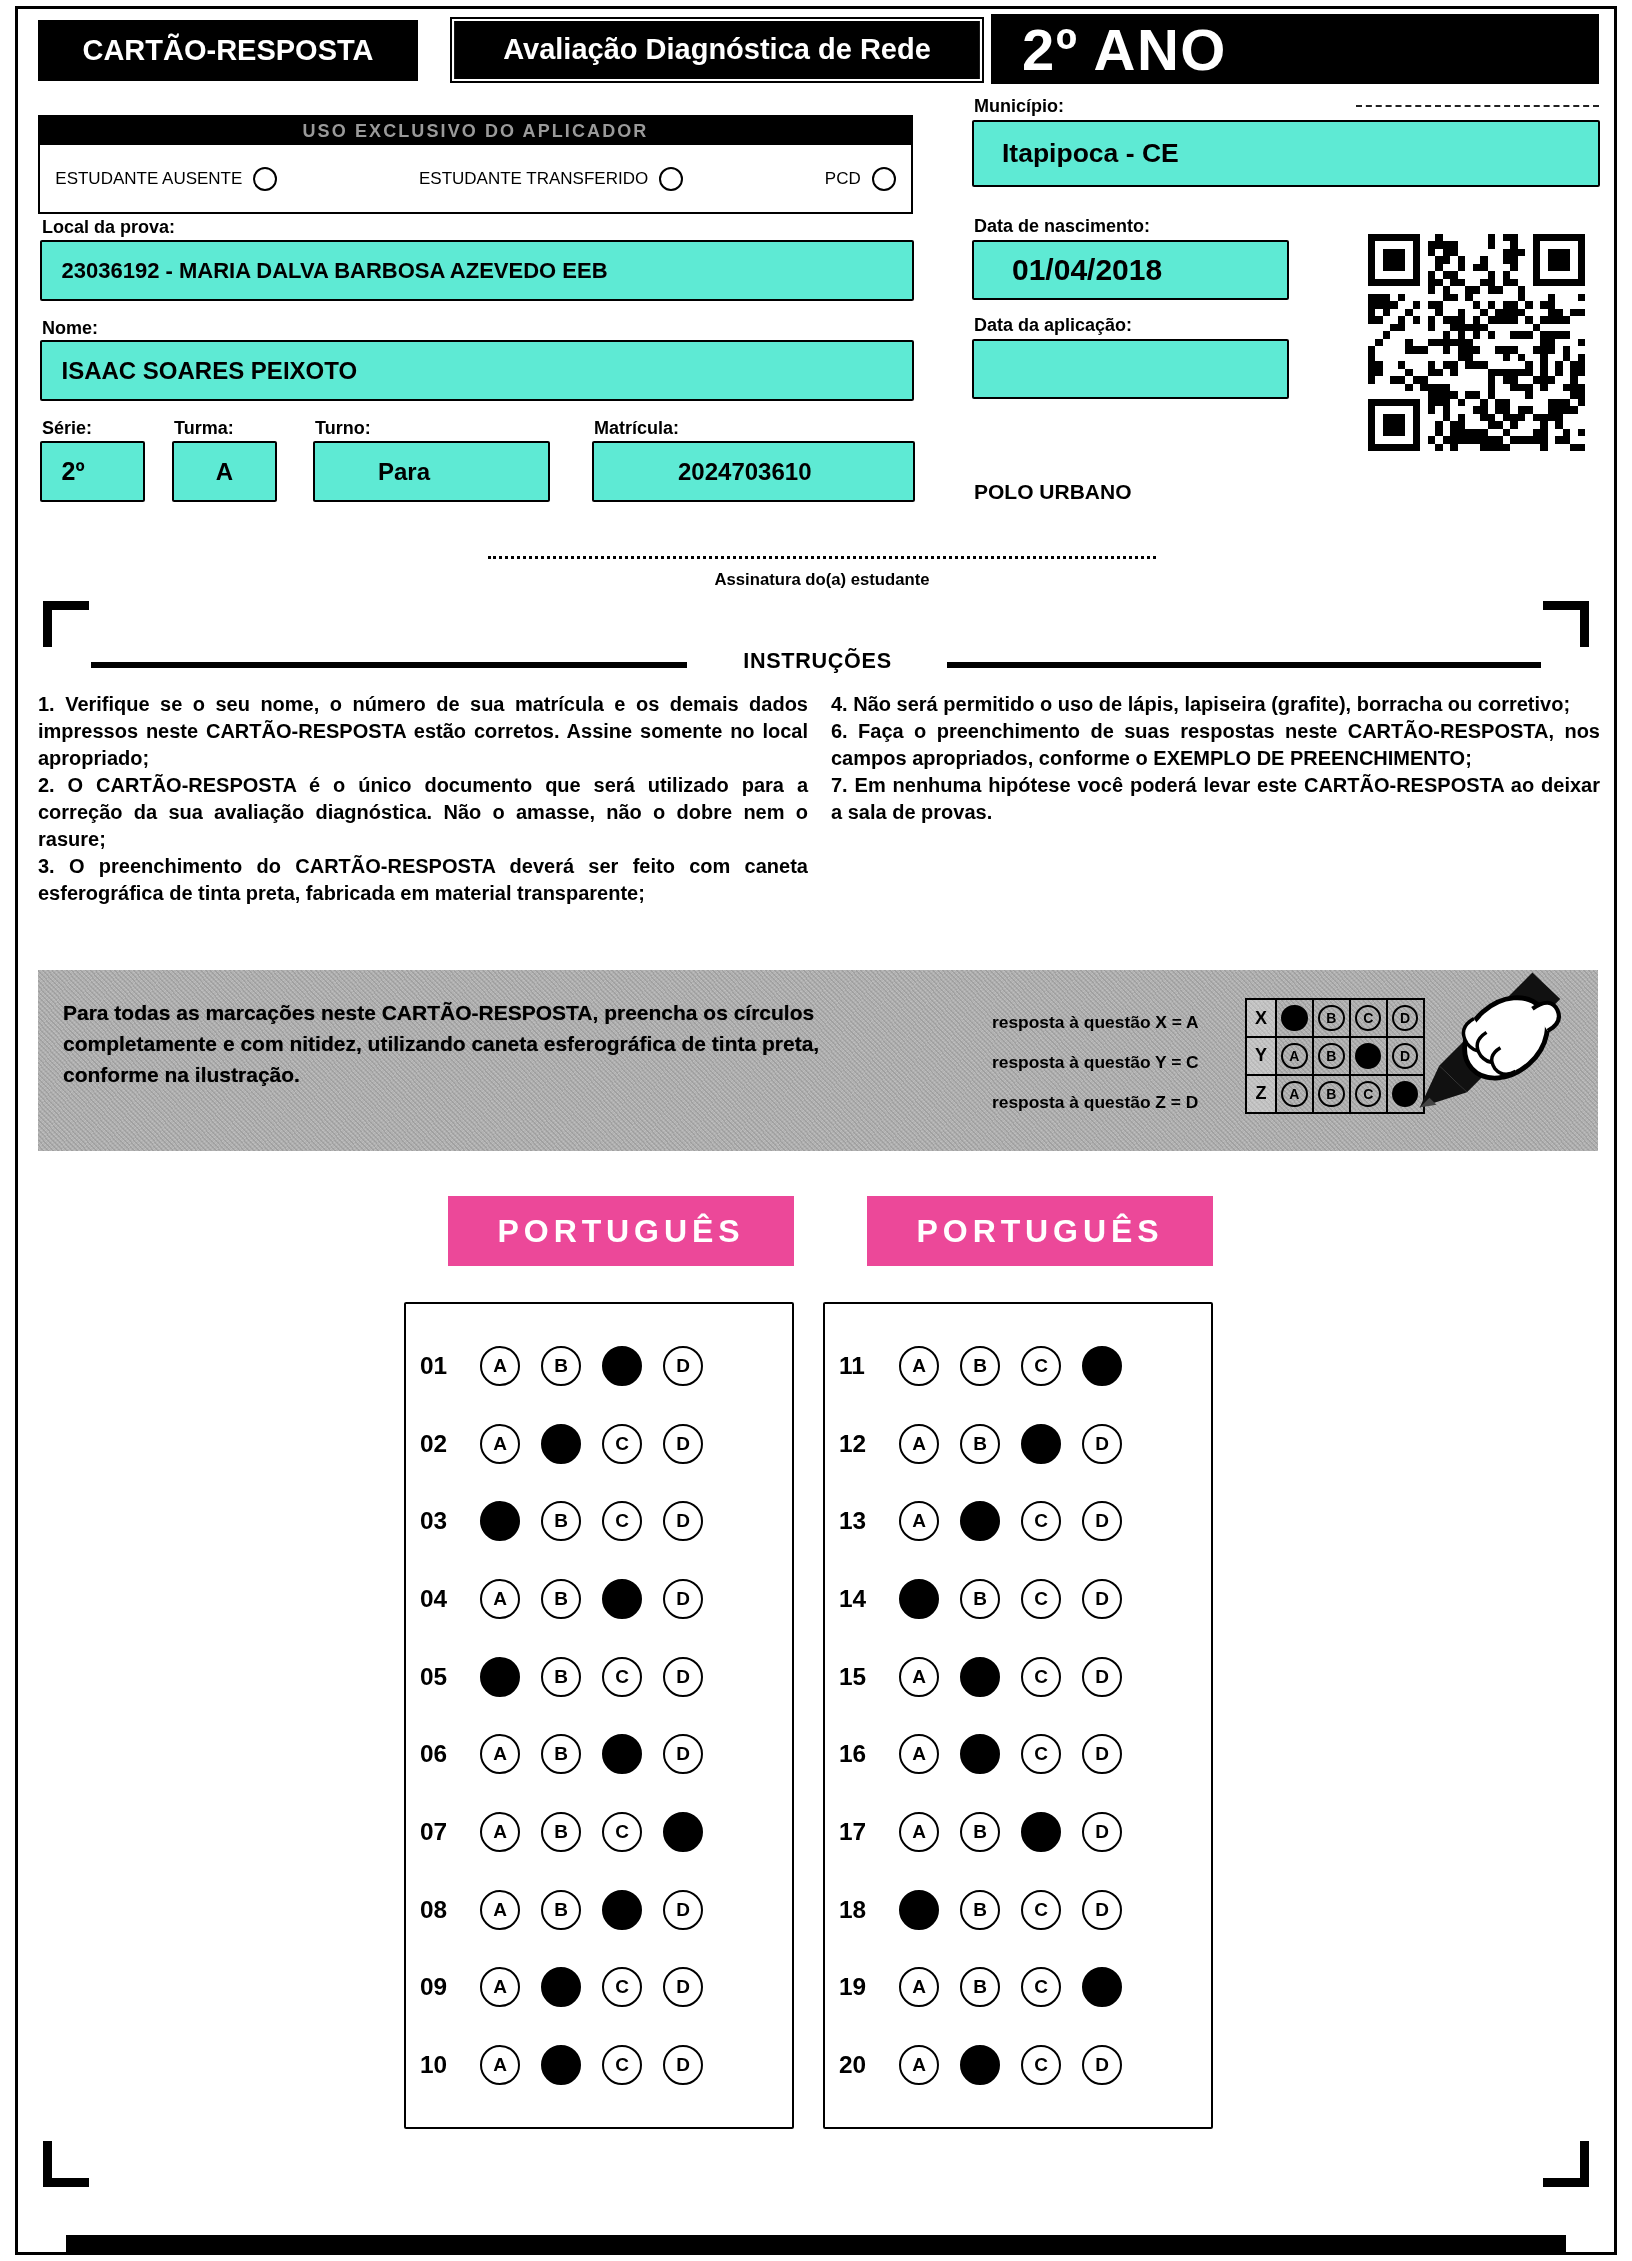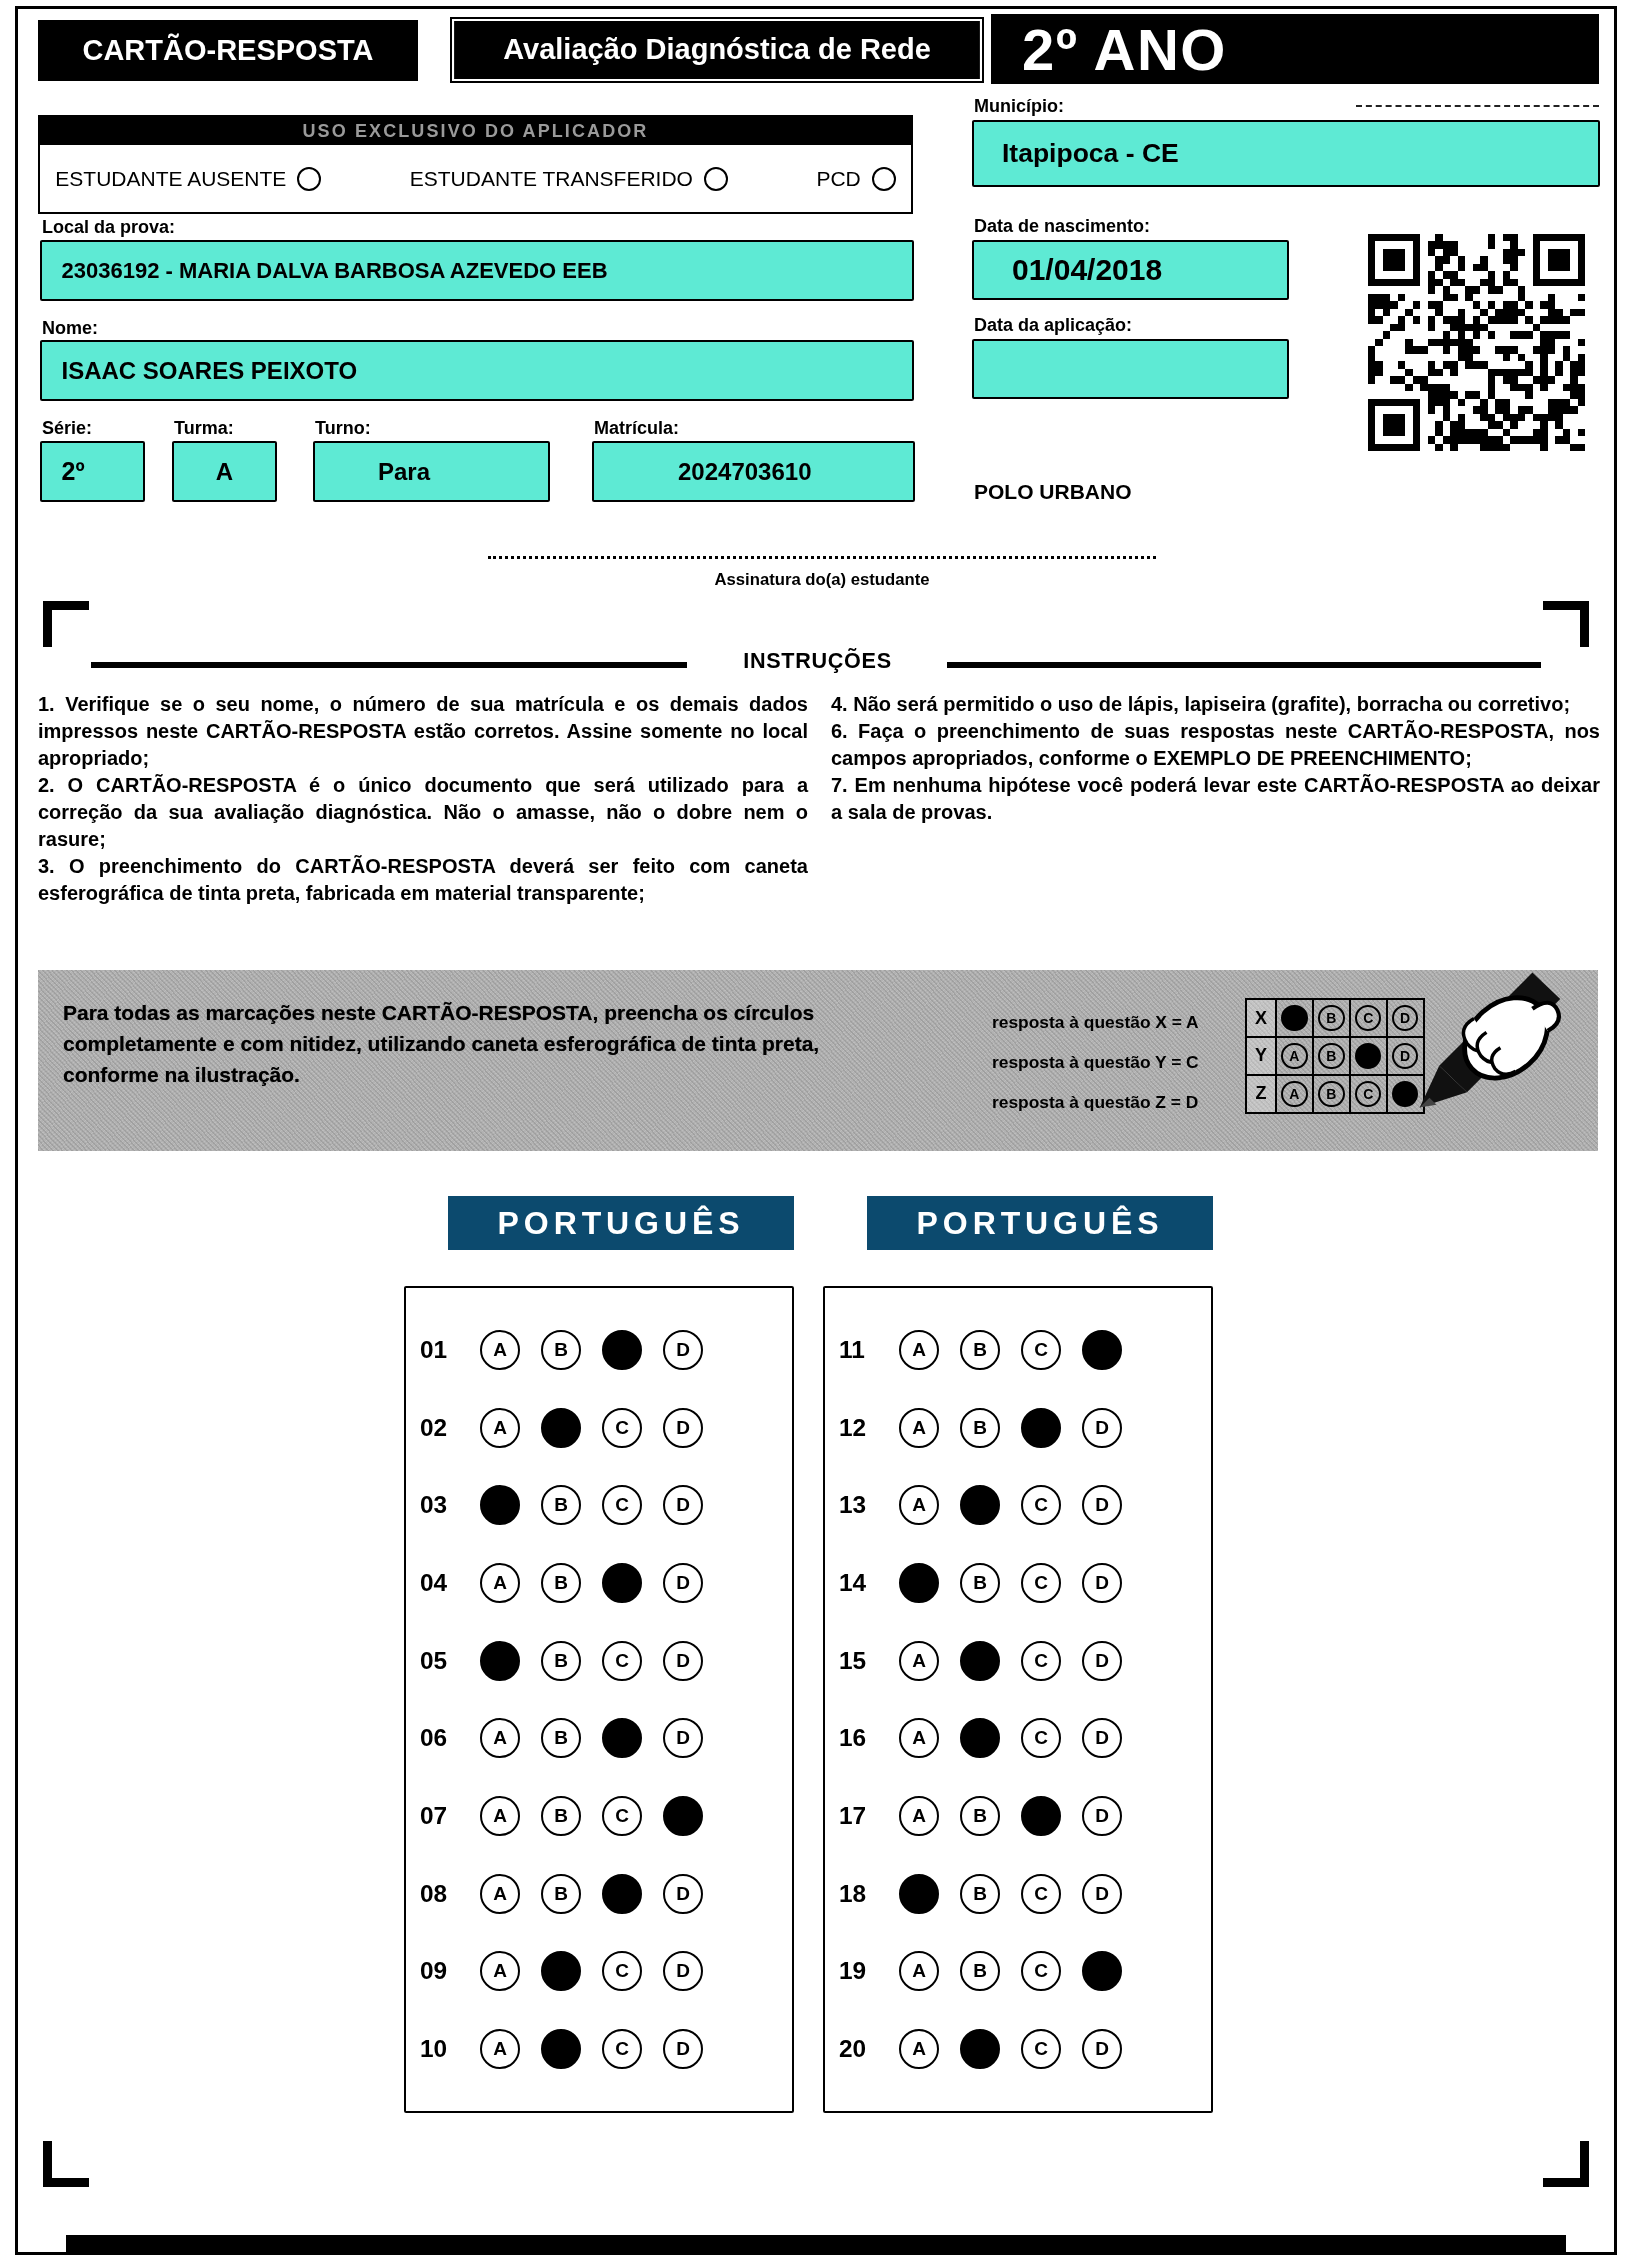--- a/index.html
+++ b/index.html
@@ -18,21 +18,21 @@
   .hdr{background:#000;color:#fff;font-weight:bold;display:flex;align-items:center;justify-content:center;}
   #hdr-title{left:38px;top:19.5px;width:380px;height:61px;font-size:29px;}
   #hdr-sub{left:450px;top:16.7px;width:534px;height:66px;font-size:29px;border:2.1px solid #000;box-shadow:inset 0 0 0 2.1px #fff;}
   #hdr-grade{left:991px;top:14px;width:608px;height:70px;font-size:58px;justify-content:flex-start;padding-left:31px;letter-spacing:1.4px;}
 
   
   #applicator-box{left:38px;top:115px;width:875px;height:99px;border:2.1px solid #000;}
   #applicator-title{left:0;top:0;right:0;height:28px;background:#000;color:#9a9a9a;
     font-size:18px;font-weight:bold;letter-spacing:2.1px;display:flex;align-items:center;justify-content:center;}
   #applicator-options{left:0;top:28px;right:0;bottom:0;display:flex;align-items:center;
-    padding:0 15.3px;gap:7px;font-size:21px;border-radius:11px;}
+    padding:0 15.3px;gap:7px;font-size:17px;border-radius:11px;}
   .opt{display:flex;align-items:center;gap:11px;}
   .opt-circle{width:24px;height:24px;border:2.1px solid #000;border-radius:50%;background:#fff;}
   .spacer{flex:1;}
 
   
   .fld-label{font-size:18px;font-weight:bold;}
   .fld{border:2.8px solid #000;border-radius:2.1px;background:#5eead4;display:flex;align-items:center;
     font-weight:bold;padding-left:19.5px;}
   #lbl-local{left:42px;top:217px;}
   #fld-local{left:40px;top:240px;width:874px;height:61px;font-size:22px;}
@@ -92,21 +92,21 @@
   .ex-bubble{width:26.5px;height:26.5px;border:2.1px solid #000;border-radius:50%;
     display:flex;align-items:center;justify-content:center;font-size:14px;font-weight:bold;}
   .ex-bubble.filled{background:#000;color:transparent;}
   #hand{left:1358px;top:-9.8px;}
 
   
   #answers{left:0;top:0;}
   .answer-col{position:absolute;width:390px;top:1196px;}
   .answer-col:nth-child(1){left:404px;}
   .answer-col:nth-child(2){left:823px;}
-  .answer-header{height:54px;background:#0c4a6e;color:#fff;font-size:32px;font-weight:bold;
+  .answer-header{height:70px;background:#ec4899;color:#fff;font-size:32px;font-weight:bold;
     letter-spacing:4.9px;display:flex;align-items:center;justify-content:center;margin-left:44px;}
   .answer-box{margin-top:36px;height:827px;border:2.8px solid #000;border-radius:2.1px;
     display:flex;flex-direction:column;justify-content:space-evenly;padding:4.2px 14px;}
   .q-row{display:flex;align-items:center;gap:21px;}
   .q-num{width:39px;font-size:24.4px;font-weight:bold;}
   .bubble{width:40px;height:40px;border:2.8px solid #000;border-radius:50%;flex:0 0 auto;
     display:flex;align-items:center;justify-content:center;font-size:19px;font-weight:bold;background:#fff;}
   .bubble.filled{background:#000;color:transparent;border-color:#000;}
 </style>
 </head>

